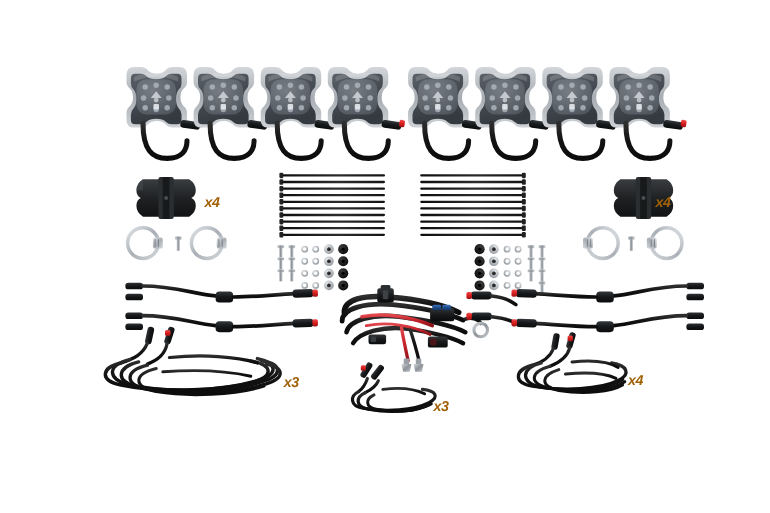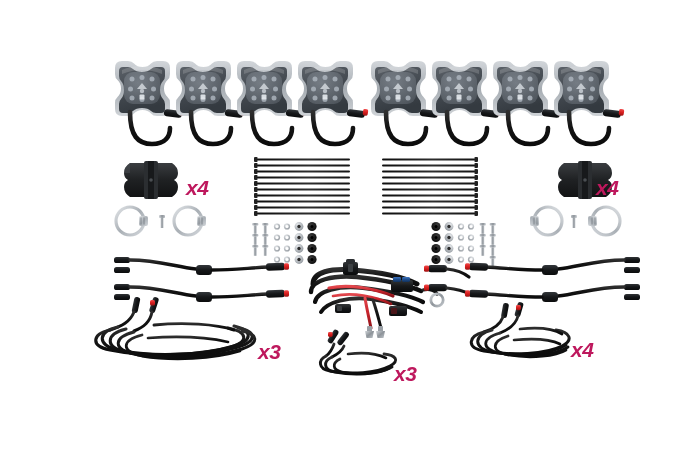--- a/index.html
+++ b/index.html
@@ -3,21 +3,21 @@
 <meta charset="utf-8">
 <style>
   html,body{margin:0;padding:0;}
   body{
     width:700px;height:466px;background:#ffffff;overflow:hidden;
     font-family:"Liberation Sans",sans-serif;position:relative;
   }
   #stage{position:absolute;left:0;top:0;width:700px;height:466px;background:#fff;}
   .qty{
     position:absolute;font-family:"Liberation Sans",sans-serif;
-    font-weight:700;font-style:italic;color:#be185d;font-size:21px;
+    font-weight:700;font-style:italic;color:#a16207;font-size:13px;
     letter-spacing:-0.4px;white-space:nowrap;
   }
   .grp{position:absolute;}
   svg{display:block;overflow:visible;}
 </style>
 </head>
 <body style="background: rgb(255, 255, 255);">
 
 <div id="stage" style="background: rgb(255, 255, 255);">
 

